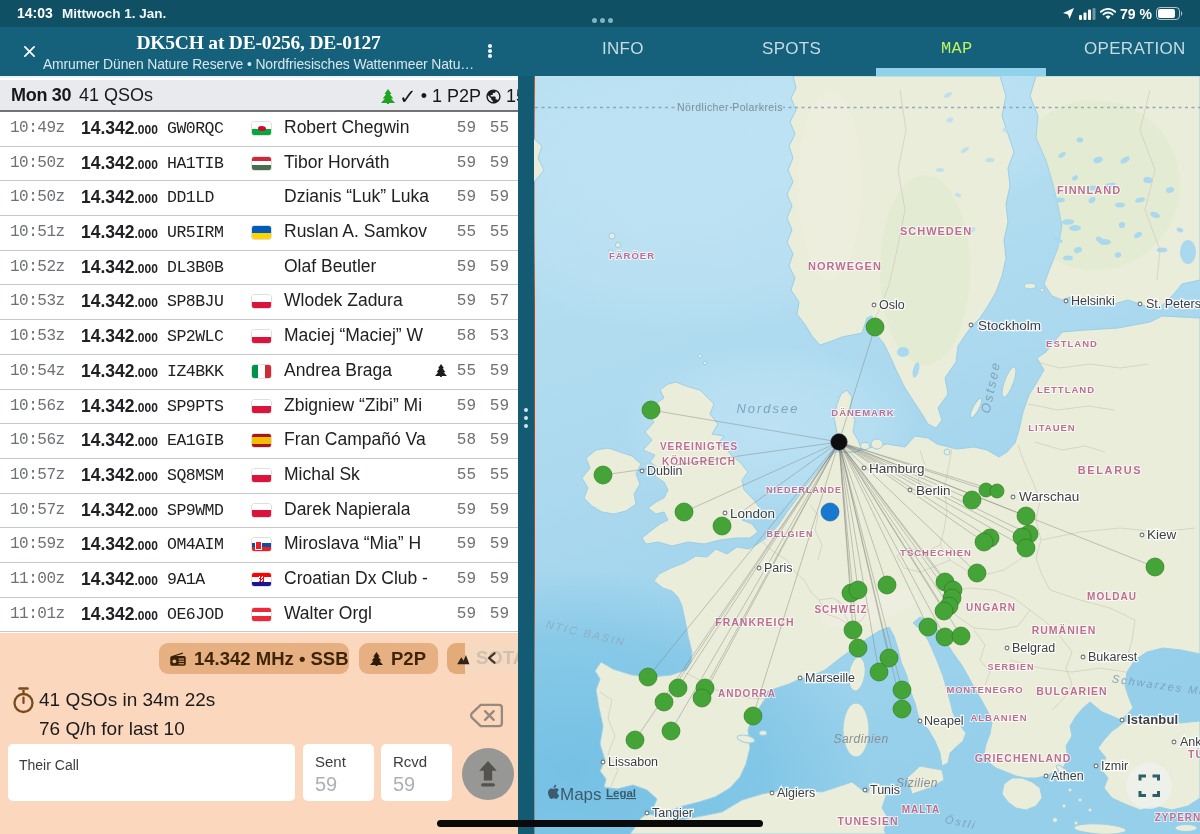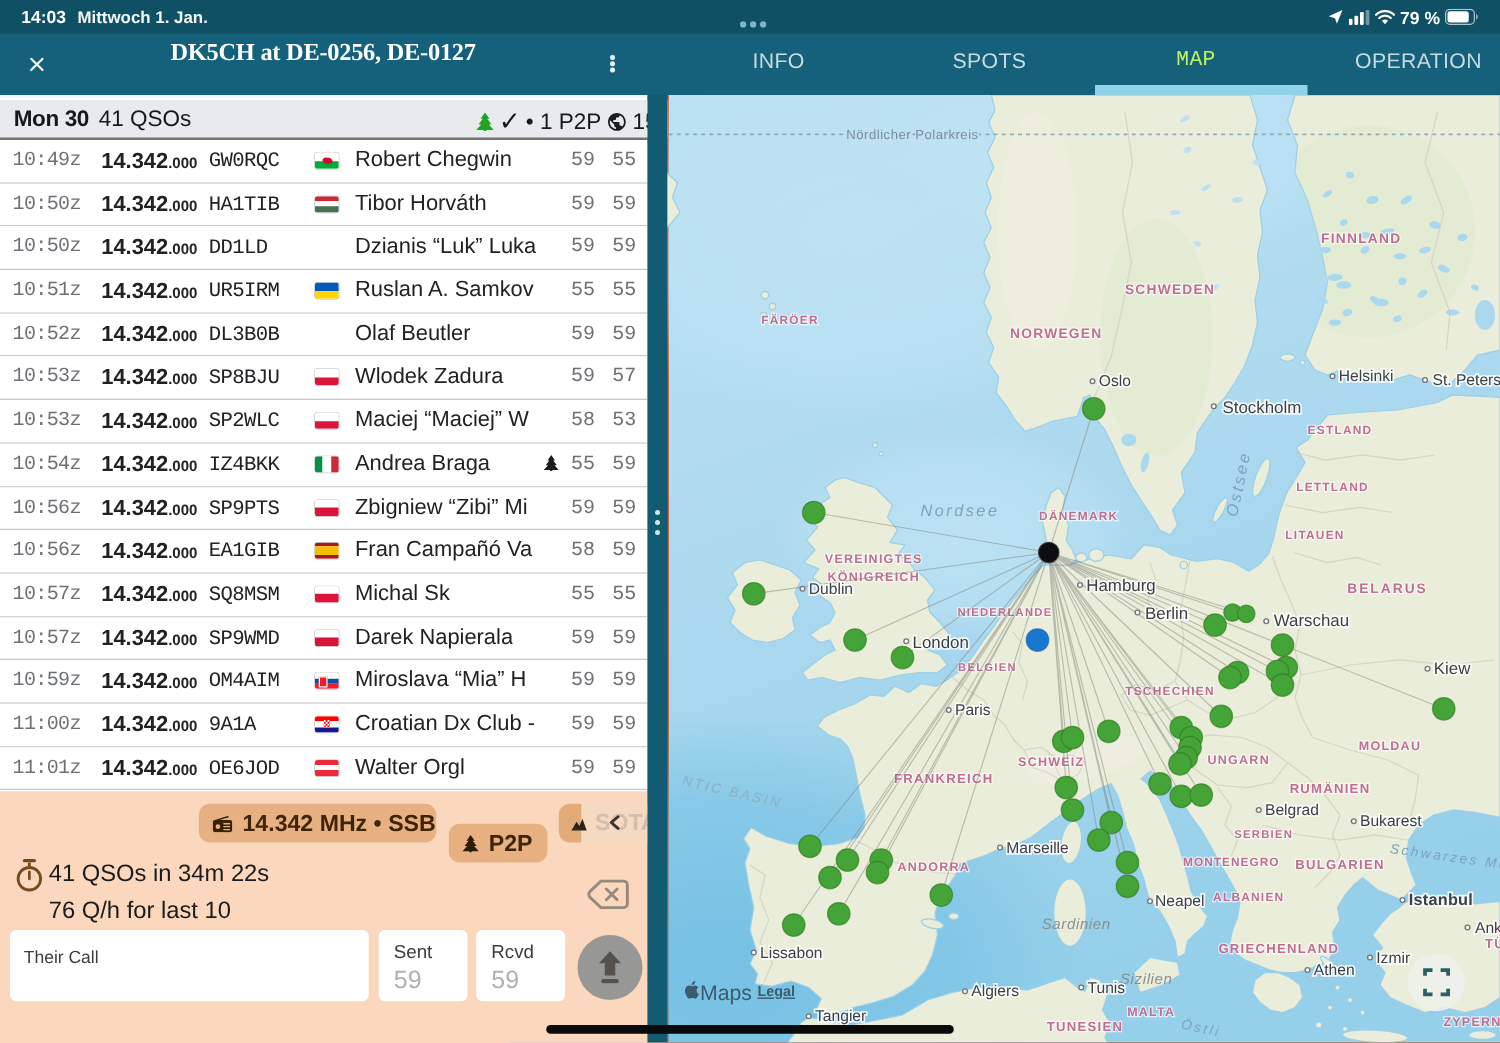--- a/index.html
+++ b/index.html
@@ -87,20 +87,21 @@
           <rect x="2" y="2" width="17" height="9" rx="2" fill="#fff"></rect>
           <path d="M25 4 a3.2 3.2 0 0 1 0 5 Z" fill="#ffffffaa"></path>
         </svg>
     </div>
   </div>
   <div id="navbar">
     <svg id="nav-x" viewBox="0 0 18 18">
         <path d="M1.5 1.5 L16.5 16.5 M16.5 1.5 L1.5 16.5" stroke="#fff" stroke-width="2.8" stroke-linecap="round"></path>
       </svg>
     <div id="nav-title">DK5CH at DE-0256, DE-0127</div>
+    <div id="nav-sub">Amrumer Dünen Nature Reserve • Nordfriesisches Wattenmeer Natu…</div>
     <div id="nav-kebab">
         <i></i>
         <i></i>
         <i></i>
       </div>
     <div class="tab" style="left:602px;">INFO</div>
     <div class="tab" style="left:762px;">SPOTS</div>
     <div class="tab" id="tab-map" style="left:941px;">MAP</div>
     <div class="tab" style="left:1084px;">OPERATION</div>
     <div id="tab-underline"></div>
@@ -310,21 +311,21 @@
       </div>
     <div id="controls">
       <div class="pill" style="left:159px;width:190px;">
         <svg style="margin-left:11px;" width="16" height="14" viewBox="0 0 24 21">
             <path d="M3 6 L19 0.8 L19.6 2.6 L8.5 6 H21 A2.6 2.6 0 0 1 23.6 8.6 V18 A2.6 2.6 0 0 1 21 20.6 H3 A2.6 2.6 0 0 1 0.4 18 V8.6 A2.6 2.6 0 0 1 3 6 Z" fill="#3A2103"></path>
             <circle cx="6.5" cy="14" r="2.8" fill="#E7B080"></circle>
             <path d="M13 10.5 h8 M13 14 h8 M13 17.5 h8" stroke="#E7B080" stroke-width="1.6"></path>
           </svg>
         <span style="margin-left:8px;font-weight:bold;">14.342 MHz • SSB</span>
       </div>
-      <div class="pill" style="left:359px;width:79px;margin-top:16px;">
+      <div class="pill" style="left:359px;width:79px;">
         <svg style="margin-left:11px;" width="13" height="14" viewBox="0 0 14 15">
             <path d="M7 0 L10.5 5 H8.8 L12.2 9.5 H10 L14 14 H8 V15 H6 V14 H0 L4 9.5 H1.8 L5.2 5 H3.5 Z" fill="#2c1b06"></path>
           </svg>
         <span style="margin-left:8px;font-weight:bold;">P2P</span>
       </div>
       <div class="pill" id="pill-sota" style="left:447px;width:73px;border-top-right-radius:0;border-bottom-right-radius:0;">
         <div style="position:absolute;left:0;top:0;width:18px;height:31px;background:#E2AB78;border-radius:9px 0 0 9px;"></div>
         <svg style="position:absolute;left:9px;top:9px;" width="14" height="13" viewBox="0 0 24 20">
             <path d="M2 20 L9 8 L13 14 L17 4 L23 20 Z" fill="#2e2318"></path>
           </svg>

